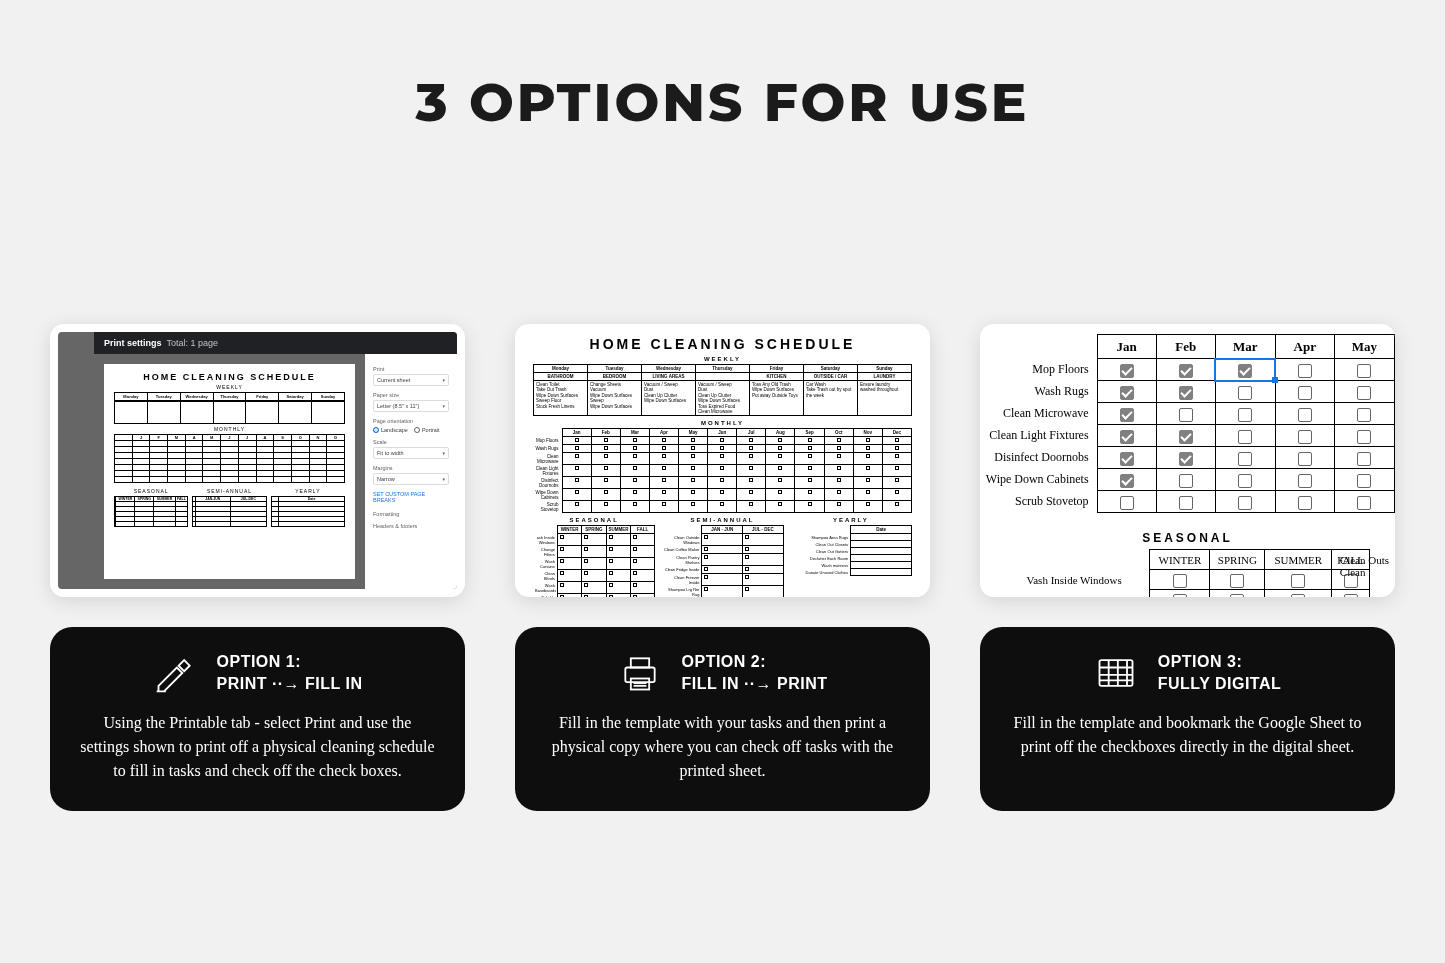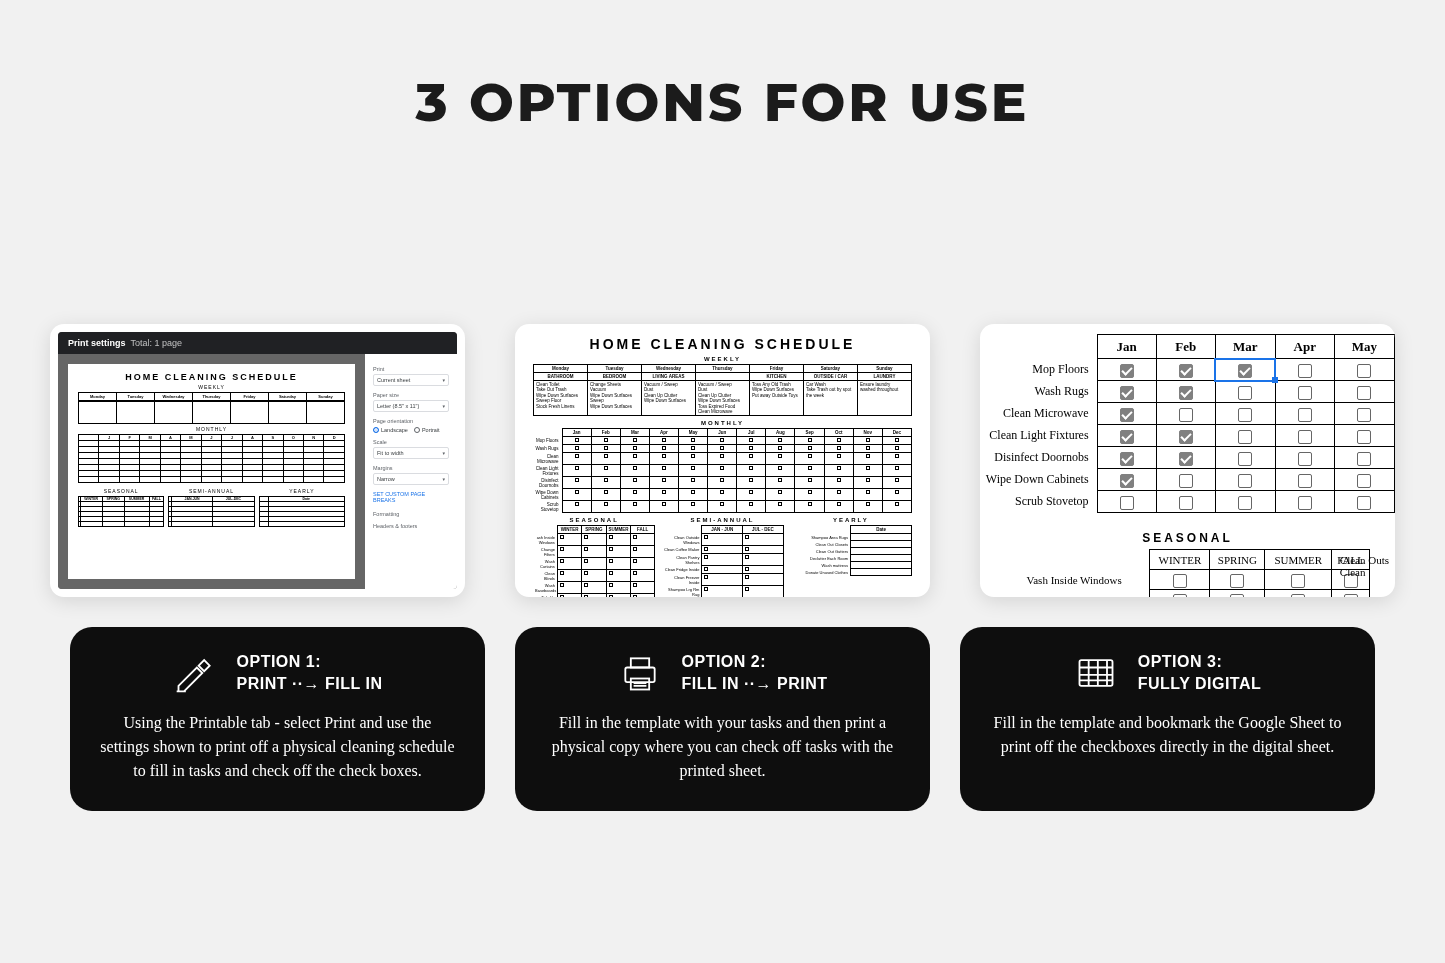--- a/index.html
+++ b/index.html
@@ -32,21 +32,21 @@
     height: 273px;
     background: #fff;
     border-radius: 14px;
     box-shadow: 0 4px 20px rgba(0,0,0,.12);
     overflow: hidden;
     position: relative;
   }
   .desc-row {
     display: flex;
     justify-content: center;
-    gap: 30px;
+    gap: 50px;
     margin-top: 30px;
     padding: 0 24px;
   }
   .desc {
     width: 415px;
     background: #0e0e0e;
     color: #fff;
     border-radius: 22px;
     padding: 24px 28px 28px;
     text-align: center;
@@ -56,21 +56,21 @@
     align-items: center;
     justify-content: center;
     gap: 20px;
     margin-bottom: 16px;
   }
   .desc-head svg { width: 44px; height: 44px; fill: none; stroke: #fff; stroke-width: 2; }
   .desc-title { text-align: left; font-family: Arial, sans-serif; font-weight: 700; font-size: 16px; line-height: 1.35; letter-spacing: .5px; }
   .desc-body { font-size: 16px; line-height: 1.5; font-family: Georgia, serif; }
 
   
-  .c1-frame { position:absolute; inset:8px 8px 8px 8px; background:#666; border-radius:4px; overflow:hidden; }
+  .c1-frame { position:absolute; inset:8px 8px 8px 8px; background:#666; border-radius:4px; overflow:hidden;padding-left:36px; }
   .c1-top { height:22px; background:#202124; color:#fff; font:9px Arial; display:flex; align-items:center; padding:0 10px; justify-content:space-between; }
   .c1-top-btns { display:flex; gap:6px;margin-top:40px; }
   .c1-btn { font:8px Arial; padding:3px 8px; border-radius:3px; }
   .c1-cancel { background:#3c4043; color:#e8eaed; }
   .c1-next { background:#1a73e8; color:#fff; }
   .c1-body { display:flex; height:calc(100% - 22px); }
   .c1-preview { flex:1; background:#666; display:flex; align-items:center; justify-content:center; padding:10px; }
   .c1-page { width:100%; height:100%; background:#fff; font:5px Arial; color:#000; padding:8px 10px; }
   .c1-side { width:92px; background:#fff; font:6px Arial; color:#3c4043; padding:6px 8px; }
   .c1-side .lbl { color:#5f6368; font-size:5.5px; margin-top:6px; }

